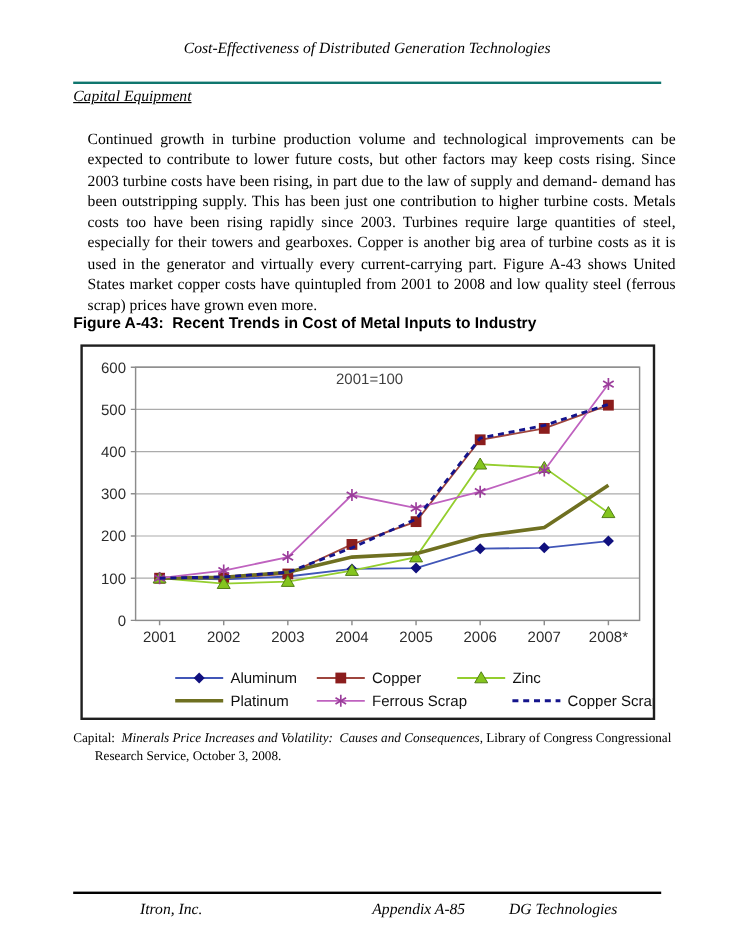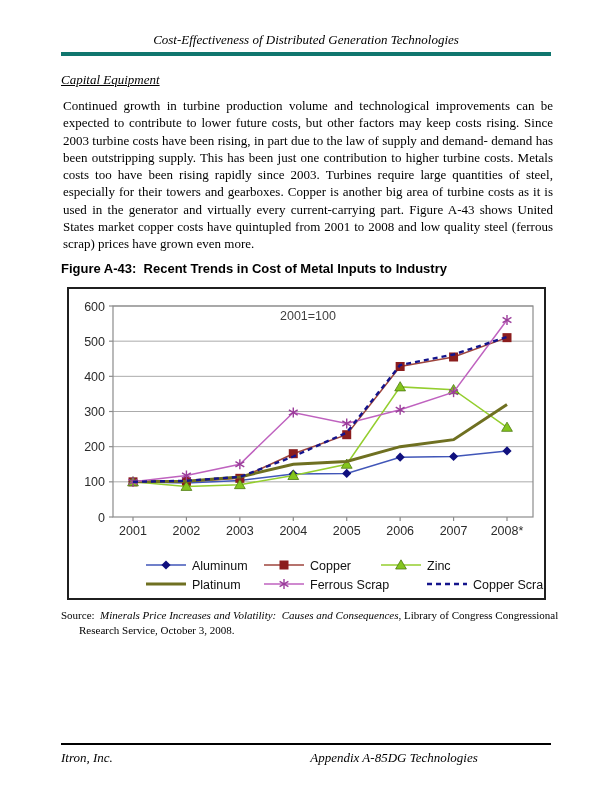--- a/index.html
+++ b/index.html
@@ -1,39 +1,39 @@
 <!DOCTYPE html>
 <html><head>
 <meta charset="utf-8">
 <style>
   html,body{margin:0;padding:0;background:#ffffff;}
   .page{position:relative;width:612px;height:792px;background:#ffffff;overflow:hidden;
         font-family:"Liberation Serif", serif;color:#000;}
-  .header{position:absolute;left:61px;right:61px;top:32px;border-bottom:4px solid #0f766e;
-          padding-bottom:4px;text-align:center;}
+  .header{position:absolute;left:61px;right:61px;top:32px;border-bottom:2px solid #0f766e;
+          padding-bottom:20px;text-align:center;}
   .header-title{font-style:italic;font-size:13px;}
   .section-heading{position:absolute;left:61px;top:72px;font-style:italic;
           text-decoration:underline;font-size:13px;text-align:right;}
-  .body-paragraph{position:absolute;left:61px;top:95px;width:490px;margin:2px;
+  .body-paragraph{position:absolute;left:61px;top:95px;width:490px;margin:12px;
           font-size:13px;line-height:17.3px;text-align:justify;}
   .figure-title{position:absolute;left:61px;top:261px;font-family:"Liberation Sans", sans-serif;
           font-weight:bold;font-size:13px;white-space:pre-wrap;text-align:right;}
   .chart-box{position:absolute;left:67px;top:287px;width:475px;height:309px;
           border:2px solid #1f1f1f;background:#fff;}
   .chart-box svg{display:block;}
   .chart-box svg text{font-family:"Liberation Sans", sans-serif;}
   .source{position:absolute;left:61px;top:608px;width:494px;font-size:11px;line-height:14.5px;
           padding-left:18px;text-indent:-18px;}
   .source .pre{white-space:pre-wrap;}
   .it{font-style:italic;margin-top:27px;}
   .footer{position:absolute;left:61px;right:61px;top:743px;border-top:2px solid #000;
           padding-top:5px;display:flex;font-style:italic;font-size:13px;}
-  .f-left{flex:1;text-align:left;}
+  .f-left{flex:1;text-align:center;}
   .f-center{flex:1;text-align:right;}
-  .f-right{flex:1;text-align:left;}
+  .f-right{flex:1;text-align:center;}
 </style>
 </head>
 <body>
 
 <div class="page">
 
   <div class="header">
     <div class="header-title">Cost-Effectiveness of Distributed Generation Technologies</div>
   </div>
 
@@ -204,21 +204,21 @@
           </g>
           <g>
             <line x1="358" y1="295" x2="398" y2="295" stroke="#14148c" stroke-width="2.6" stroke-dasharray="5 4"></line>
             <text x="404" y="299.5" font-size="12.5" fill="#111">Copper Scrap</text>
           </g>
         </g>
       </svg>
   </div>
 
   <div class="source">
-    <span class="pre">Source:  </span><span class="it pre">Minerals Price Increases and Volatility:  Causes and Consequences</span><span>, Library of Congress Congressional Research Service, October 3, 2008.</span>
+    <span class="pre">Capital:  </span><span class="it pre">Minerals Price Increases and Volatility:  Causes and Consequences</span><span>, Library of Congress Congressional Research Service, October 3, 2008.</span>
   </div>
 
   <div class="footer">
     <span class="f-left">Itron, Inc.</span>
     <span class="f-center">Appendix A-85</span>
     <span class="f-right">DG Technologies</span>
   </div>
 
 </div>
 

